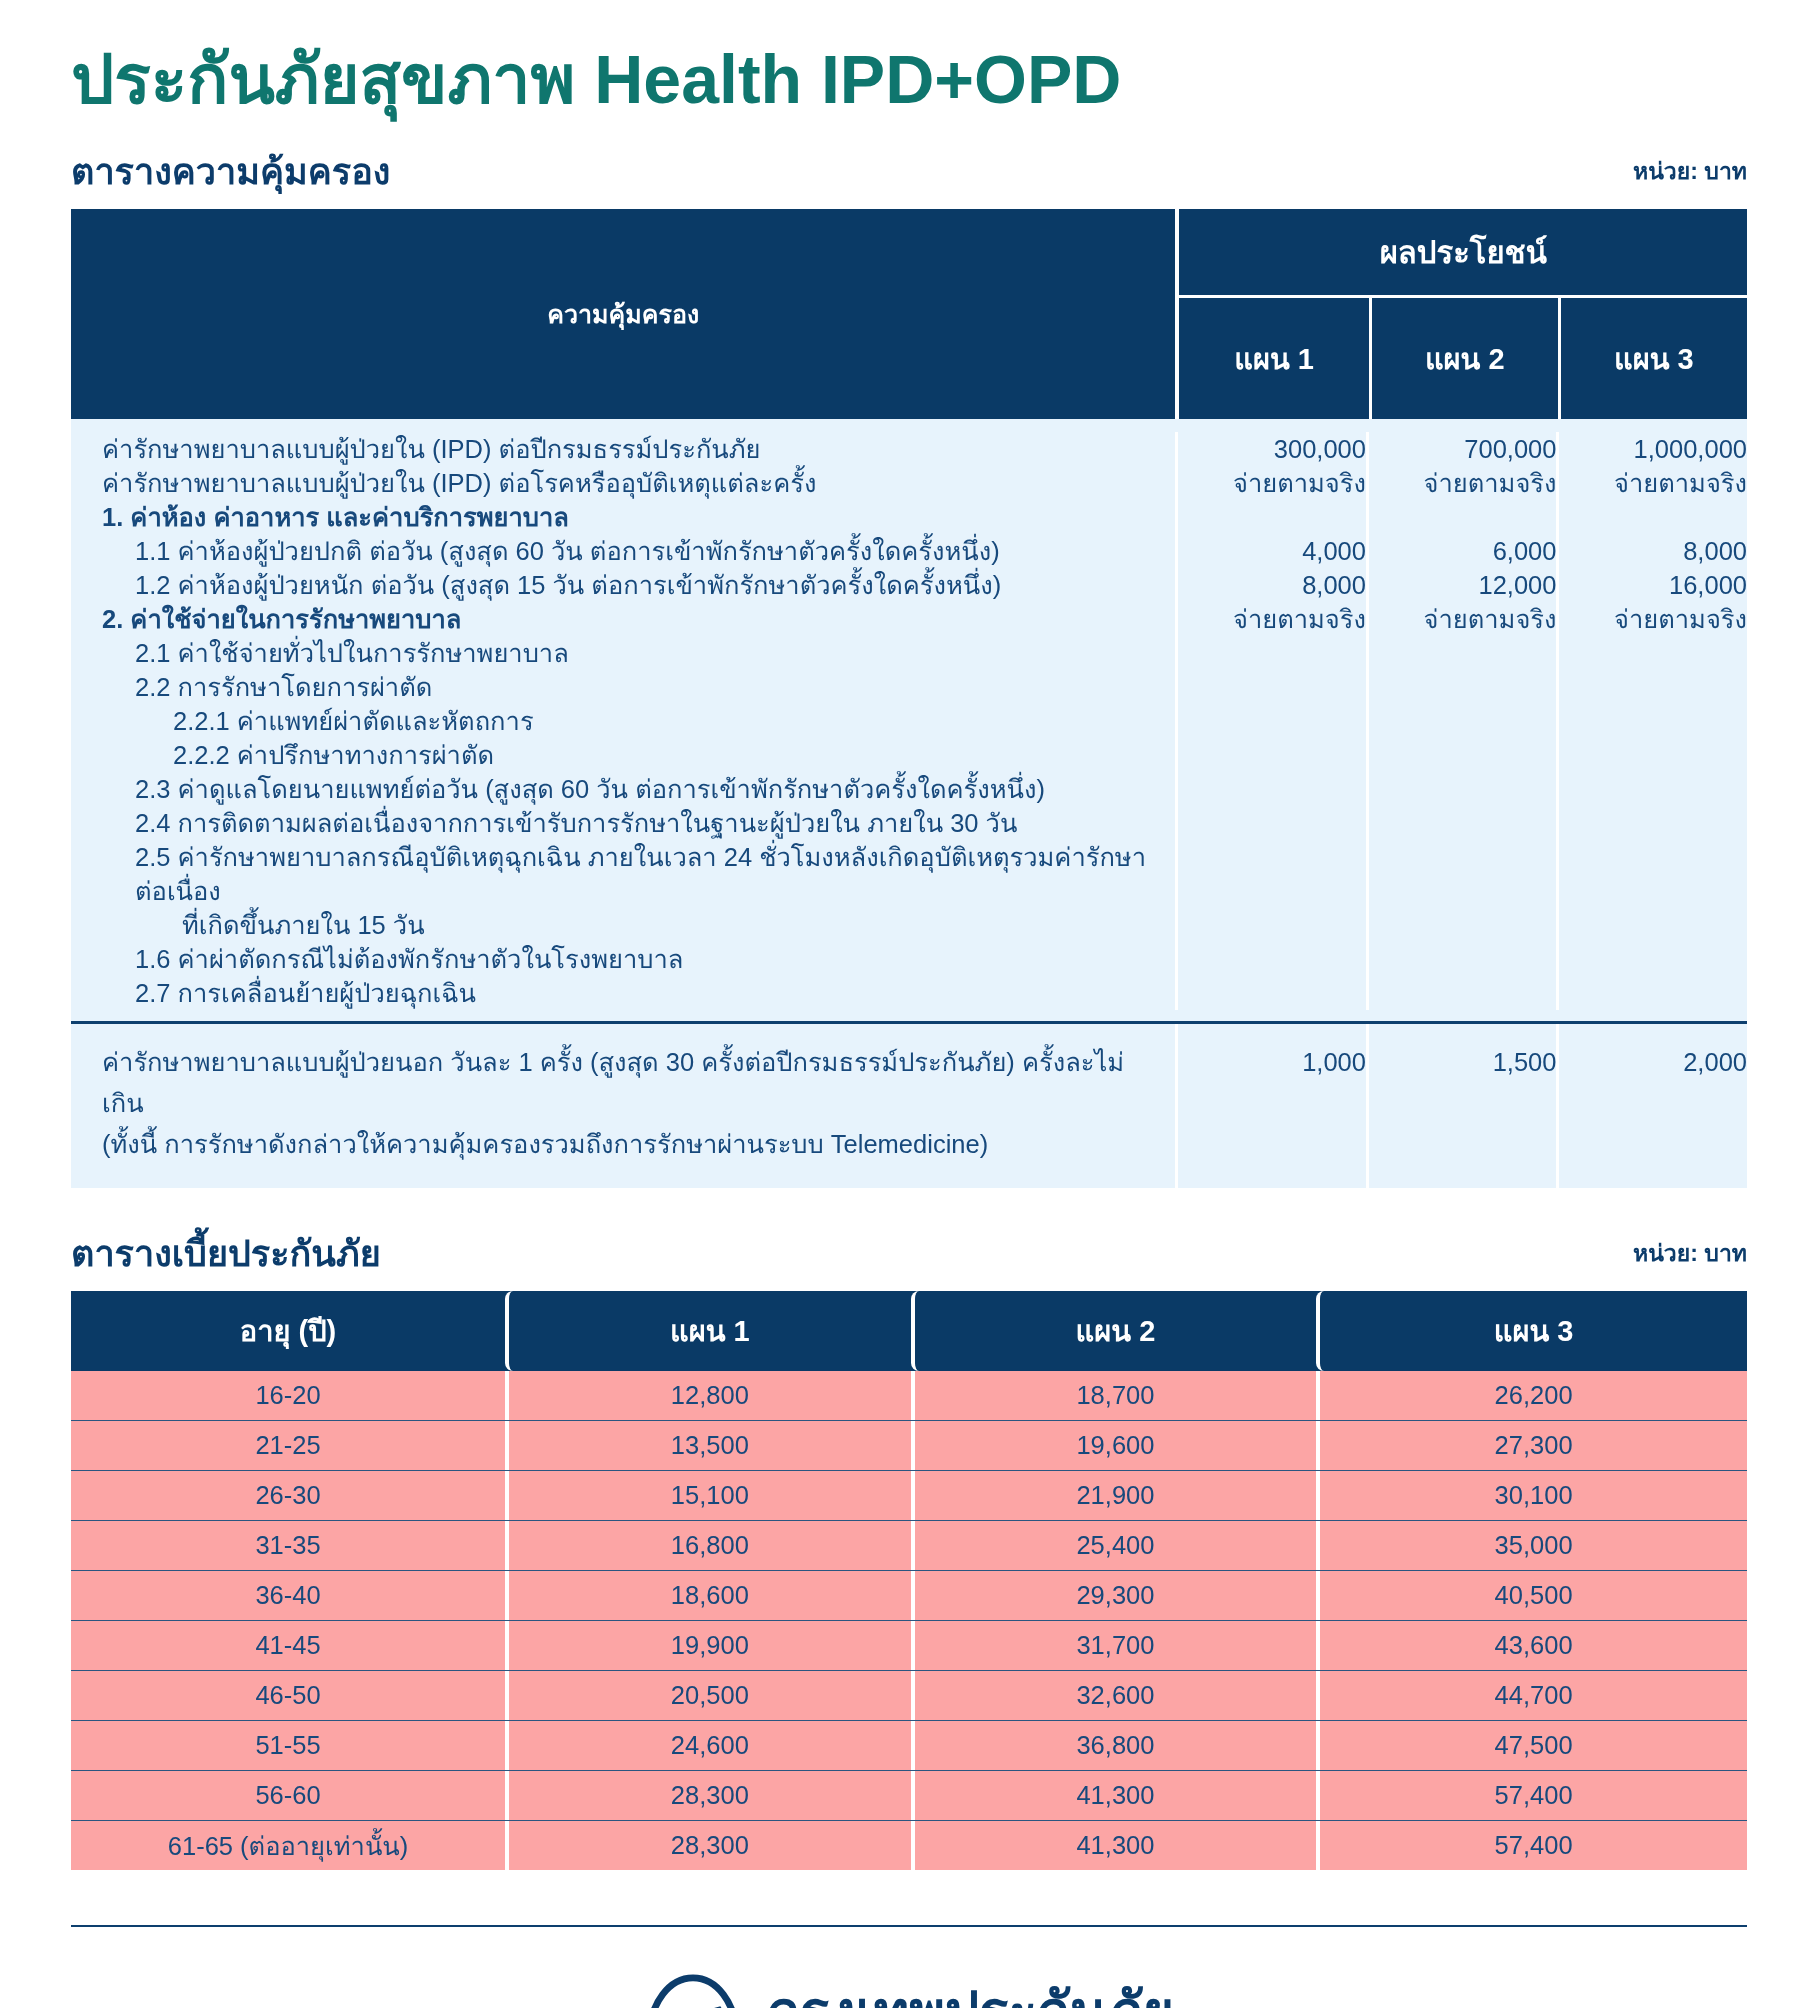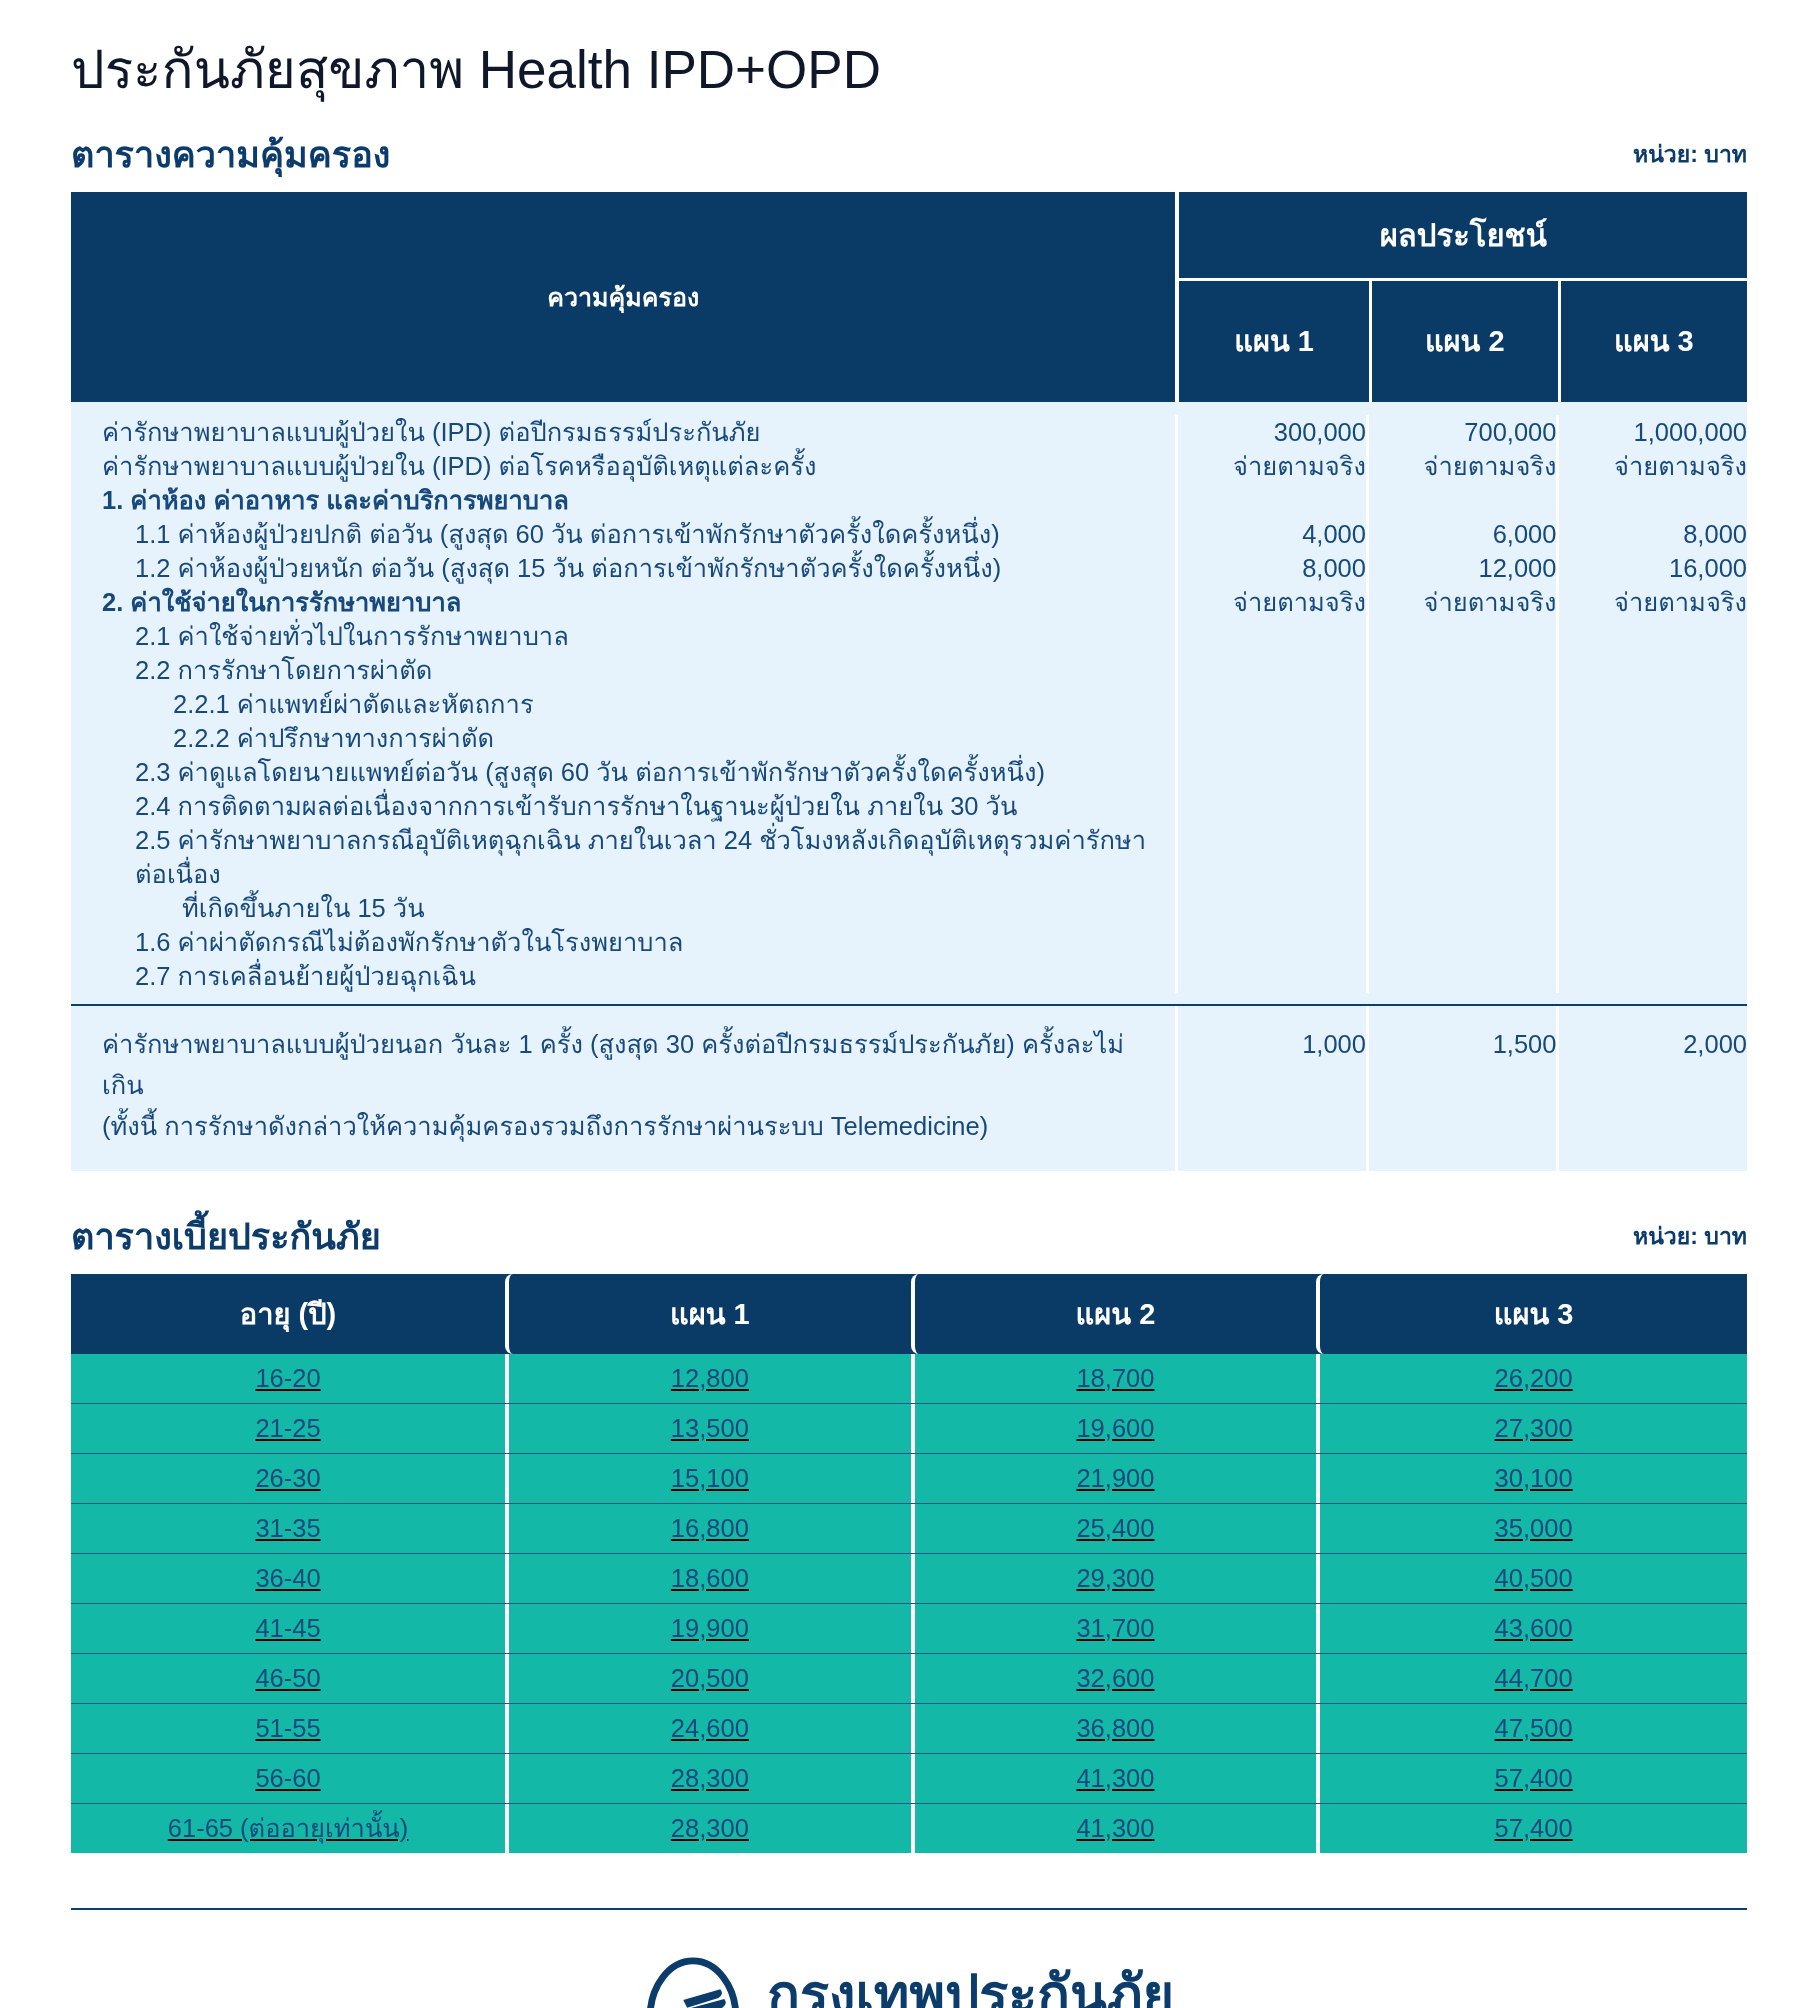--- a/index.html
+++ b/index.html
@@ -1,19 +1,19 @@
 <!DOCTYPE html>
 <html style="font-size:14.5px"><head>
 <meta charset="utf-8">
 <style>
   html,body{margin:0;padding:0;background:#ffffff;}
   body{width:1818px;height:2008px;overflow:hidden;font-family:"Liberation Sans",sans-serif;}
   .page{padding:40px 71px 0 71px;box-sizing:border-box;}
 
-  .h1{font-size:53px;font-weight:400;color:#0f172a;line-height:1.15;margin:0 0 35px 0;}
+  .h1{font-size:68px;font-weight:700;color:#0f766e;line-height:1.15;margin:0 0 35px 0;}
 
   .section-head{display:flex;justify-content:space-between;align-items:flex-end;margin-bottom:14.5px;}
   .section-title{font-size:36px;font-weight:700;color:#0c3c6b;line-height:1.1;font-family:Liberation Mono, monospace;}
   .unit{font-size:23px;font-weight:700;color:#0c3c6b;padding-bottom:5.5px;}
 
   
   .cov-header{display:grid;grid-template-columns:65.9% 1fr;background:#0a3a66;color:#ffffff;}
   .cov-h-left{height:210px;display:flex;align-items:center;justify-content:center;font-size:25px;font-weight:700;}
   .cov-h-right{border-left:4.5px solid #ffffff;display:flex;flex-direction:column;}
   .cov-h-benefit{height:86px;display:flex;align-items:center;justify-content:center;font-size:31px;font-weight:700;border-bottom:3.6px solid #ffffff;}
@@ -34,21 +34,21 @@
 
   .opd{background:#e7f3fc;}
   .opd .cl-label{line-height:41px;padding-top:18px;padding-bottom:23.6px;}
   .opd .cl-val{line-height:41px;padding-top:18px;}
 
   
   .prem-wrap{margin-top:47px;}
   .prem-header{display:grid;grid-template-columns:25.9% 24.2% 24.2% 1fr;background:#0a3a66;color:#ffffff;height:80px;}
   .ph{display:flex;align-items:center;justify-content:center;font-size:29px;font-weight:700;border-radius:8px;}
   .ph + .ph{border-left:4.5px solid #ffffff;}
-  .prem-row{display:grid;grid-template-columns:25.9% 24.2% 24.2% 1fr;background:#14b8a6;height:49px;text-decoration:underline;}
+  .prem-row{display:grid;grid-template-columns:25.9% 24.2% 24.2% 1fr;background:#fca5a5;height:49px;}
   .prem-row + .prem-row{border-top:1.8px solid #2a5580;}
   .pc{display:flex;align-items:center;justify-content:center;font-size:25.5px;color:#17497c;}
   .pc + .pc{border-left:4.5px solid #ffffff;}
 
   
   .footer-rule{border:none;height:1.8px;background:#0d3f6e;margin:55px 0 0 0;}
   .brand{display:flex;justify-content:center;align-items:center;gap:25.5px;margin-top:45px;}
   .brand-text{display:flex;flex-direction:column;justify-content:center;}
   .brand-thai{font-size:54px;font-weight:700;color:#0c3c6b;line-height:1.08;text-decoration:underline;}
   .brand-english{font-size:41px;font-weight:700;color:#0c3c6b;letter-spacing:0.5px;}

